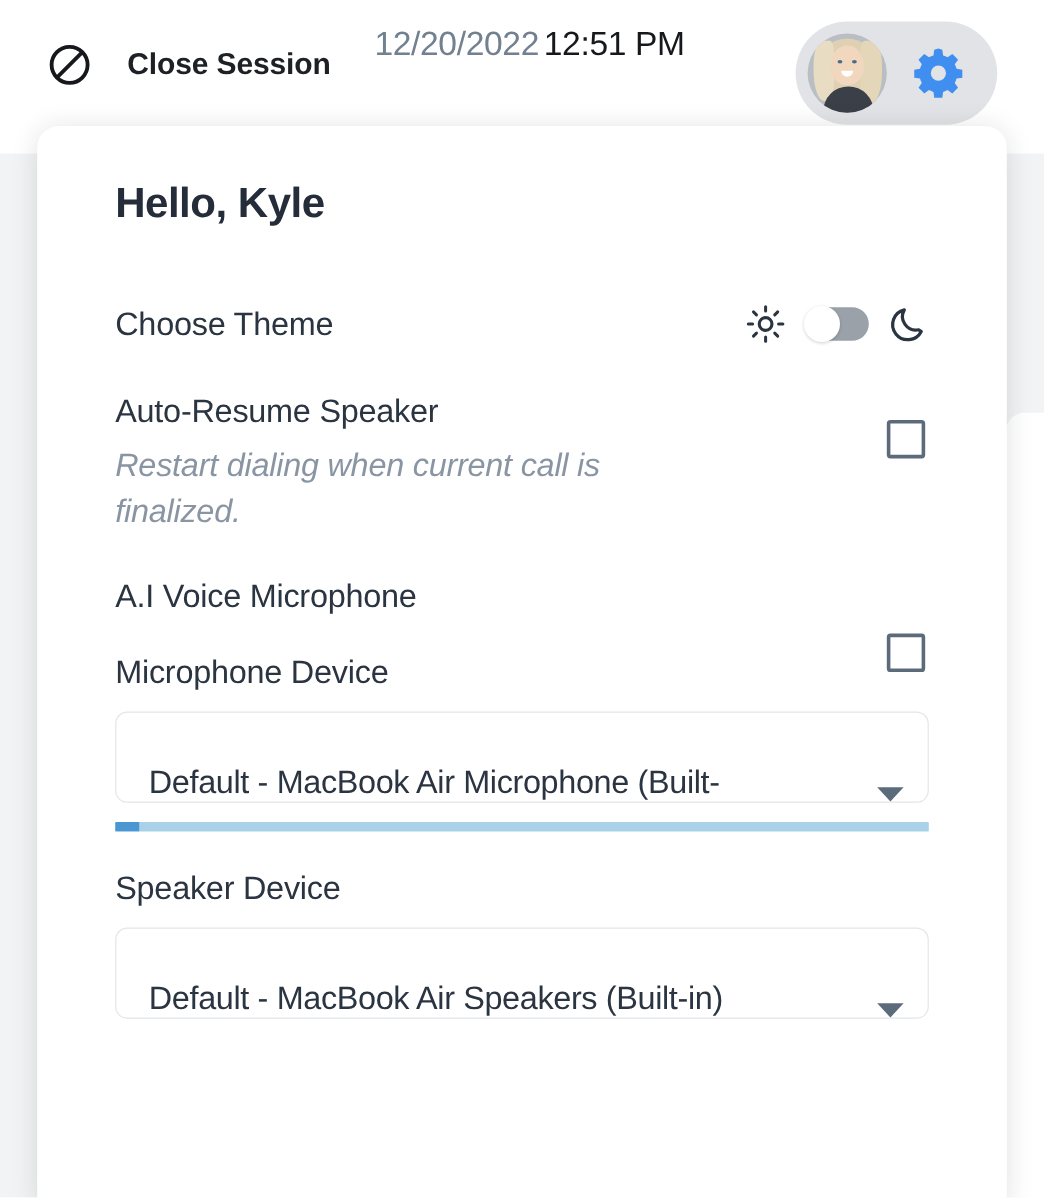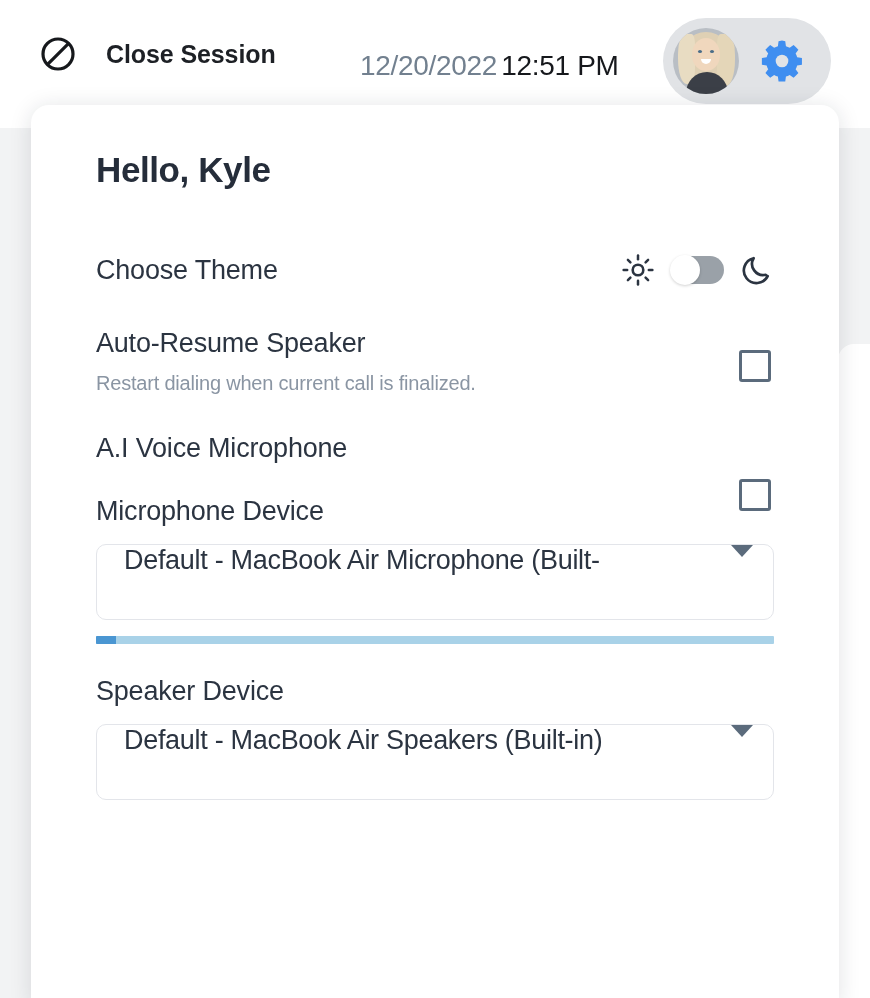--- a/index.html
+++ b/index.html
@@ -73,25 +73,24 @@
     font-size: 25px;
     font-weight: bold;
     color: #1d2025;
     letter-spacing: -0.1px;
     white-space: nowrap;
   }
 
   .datetime {
     position: absolute;
     left: 312px;
-    top: 50px;
+    top: 21px;
     font-size: 28px;
     white-space: nowrap;
     letter-spacing: -0.3px;
-    margin-left: 48px;
   }
   .date-part {
     color: #72808f;
   }
   .time-part {
     color: #16181c;
     margin-left: 4px;
   }
 
   .user-pill {
@@ -254,26 +253,27 @@
     margin-top: 36px;
     padding-right: 90px;
   }
   .setting-title {
     font-size: 27px;
     color: #2b3441;
     letter-spacing: -0.2px;
     line-height: 1.15;
   }
   .setting-desc {
-    font-size: 20px;
+    font-size: 27px;
     color: #8a95a3;
     letter-spacing: -0.2px;
     line-height: 1.42;
     margin-top: 10px;
     max-width: 500px;
+    font-style: italic;
   }
   .checkbox {
     position: absolute;
     right: 3px;
     width: 32px;
     height: 32px;
     border: 3px solid #5b6b7c;
     border-radius: 3px;
     background: #ffffff;
     box-sizing: border-box;
@@ -290,21 +290,21 @@
     color: #2b3441;
     letter-spacing: -0.2px;
   }
   .select-box {
     margin-top: 17px;
     height: 76px;
     border: 1px solid #e3e5ea;
     border-radius: 10px;
     background: #ffffff;
     display: flex;
-    align-items: flex-start;
+    align-items: flex-end;
     justify-content: space-between;
     padding: 0 20px 0 27px;
     box-sizing: border-box;
     cursor: pointer;
   }
   .select-value {
     font-size: 27px;
     color: #2b3441;
     letter-spacing: -0.3px;
     white-space: nowrap;

